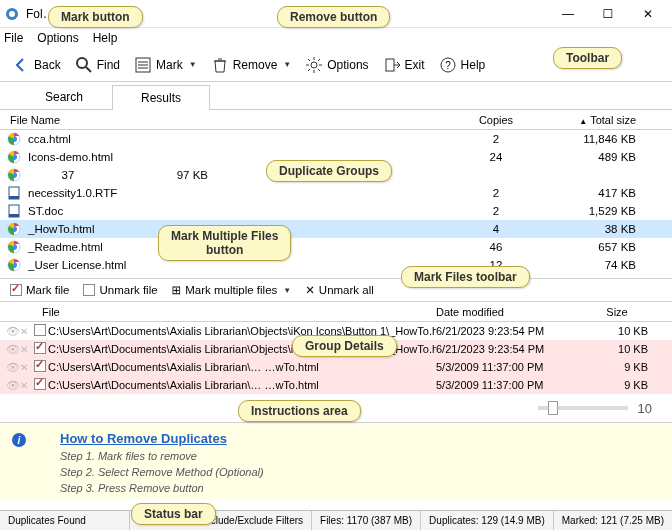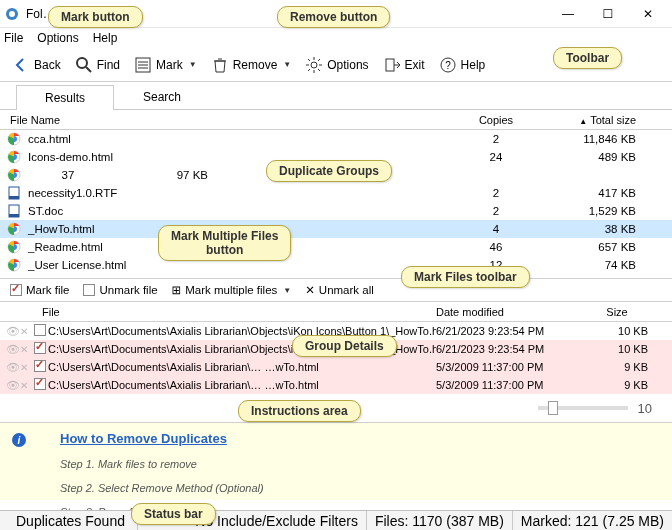--- a/index.html
+++ b/index.html
@@ -43,22 +43,22 @@
 .drow .ddate { width: 150px; }
 .drow .dsize { width: 80px; text-align: right; padding-right: 18px; }
 .chk { width: 12px; height: 12px; border: 1px solid #888; display: inline-block; position: relative; background: #fff; }
 .chk.on::after { content: "✓"; position: absolute; top: -3px; left: 0; font-size: 11px; color: #c0392b; font-weight: bold; }
 .slider-row { height: 28px; display: flex; align-items: center; justify-content: flex-end; padding-right: 20px; gap: 10px; font-size: 13px; color: #555; }
 .slider { width: 90px; height: 4px; background: #ddd; position: relative; }
 .slider .thumb { width: 10px; height: 14px; background: #fff; border: 1px solid #999; position: absolute; top: -5px; left: 10px; }
 .instr { background: #ffffe5; padding: 8px 12px 2px 12px; height: 78px; border-top: 1px solid #d0d0d0; position: relative; }
 .instr .infoic { position: absolute; left: 12px; top: 10px; width: 14px; height: 14px; border-radius: 50%; background: #2563c7; color: #fff; display: flex; align-items: center; justify-content: center; font-size: 10px; font-style: italic; font-weight: bold; }
 .instr a { color: #2563c7; font-size: 13px; font-weight: bold; margin-left: 48px; }
-.instr .step { margin-left: 48px; font-size: 11px; color: #555; font-style: italic; margin-top: 12px; }
-.statusbar { position: absolute; bottom: 0; left: 0; right: 0; height: 20px; border-top: 1px solid #c0c0c0; display: flex; align-items: center; font-size: 14px; background: #f4f4f4; padding-left: 8px; }
+.instr .step { margin-left: 48px; font-size: 11px; color: #555; font-style: italic; margin-top: 4px; }
+.statusbar { position: absolute; bottom: 0; left: 0; right: 0; height: 20px; border-top: 1px solid #c0c0c0; display: flex; align-items: center; font-size: 10px; background: #f4f4f4; }
 .statusbar .sseg { padding: 0 8px; border-right: 1px solid #c8c8c8; height: 100%; display: flex; align-items: center; }
 .statusbar .sseg:last-child { border-right: none; }
 .callout { position: absolute; background: #fcf8c8; border: 1px solid #b5a642; border-radius: 10px; padding: 3px 12px; font-size: 12px; font-weight: bold; color: #333; box-shadow: 1px 1px 2px rgba(0,0,0,.15); pointer-events: none; }
 svg { display: block; }
 </style>
 </head>
 <body>
 
 <div class="titlebar">
   <span class="appicon">
@@ -142,22 +142,22 @@
         <svg width="18" height="18">
           <circle cx="9" cy="9" r="7" stroke="#333" fill="none"></circle>
           <text x="9" y="13" text-anchor="middle" font-size="10">?</text>
         </svg>
       </span>
     <span>Help</span>
   </div>
 </div>
 
 <div class="tabs">
+  <div class="tab">Search</div>
   <div class="tab active">Results</div>
-  <div class="tab">Search</div>
 </div>
 
 <div class="cols">
   <div class="col-name">File Name</div>
   <div class="col-copies">Copies</div>
   <div class="col-size"><span class="sortarr">▲</span><span>Total size</span></div>
 </div>
 
 <div class="filelist" id="filelist">
     <div class="frow">
@@ -340,20 +340,21 @@
   <a href="#">How to Remove Duplicates</a>
   <div class="step">Step 1. Mark files to remove</div>
   <div class="step">Step 2. Select Remove Method (Optional)</div>
   <div class="step">Step 3. Press Remove button</div>
 </div>
 
 <div class="statusbar">
   <div class="sseg" style="flex:0 0 130px">Duplicates Found</div>
   <div class="sseg" style="flex:1;justify-content:flex-end">No Include/Exclude Filters</div>
   <div class="sseg">Files: 1170 (387 MB)</div>
+  <div class="sseg">Duplicates: 129 (14.9 MB)</div>
   <div class="sseg">Marked: 121 (7.25 MB)</div>
 </div>
 
 <div class="callout" style="left:48px;top:6px">Mark button</div>
 <div class="callout" style="left:277px;top:6px">Remove button</div>
 <div class="callout" style="left:553px;top:47px">Toolbar</div>
 <div class="callout" style="left:266px;top:160px">Duplicate Groups</div>
 <div class="callout" style="left:158px;top:225px;text-align:center;white-space:pre-line">Mark Multiple Files
 button</div>
 <div class="callout" style="left:401px;top:266px">Mark Files toolbar</div>

